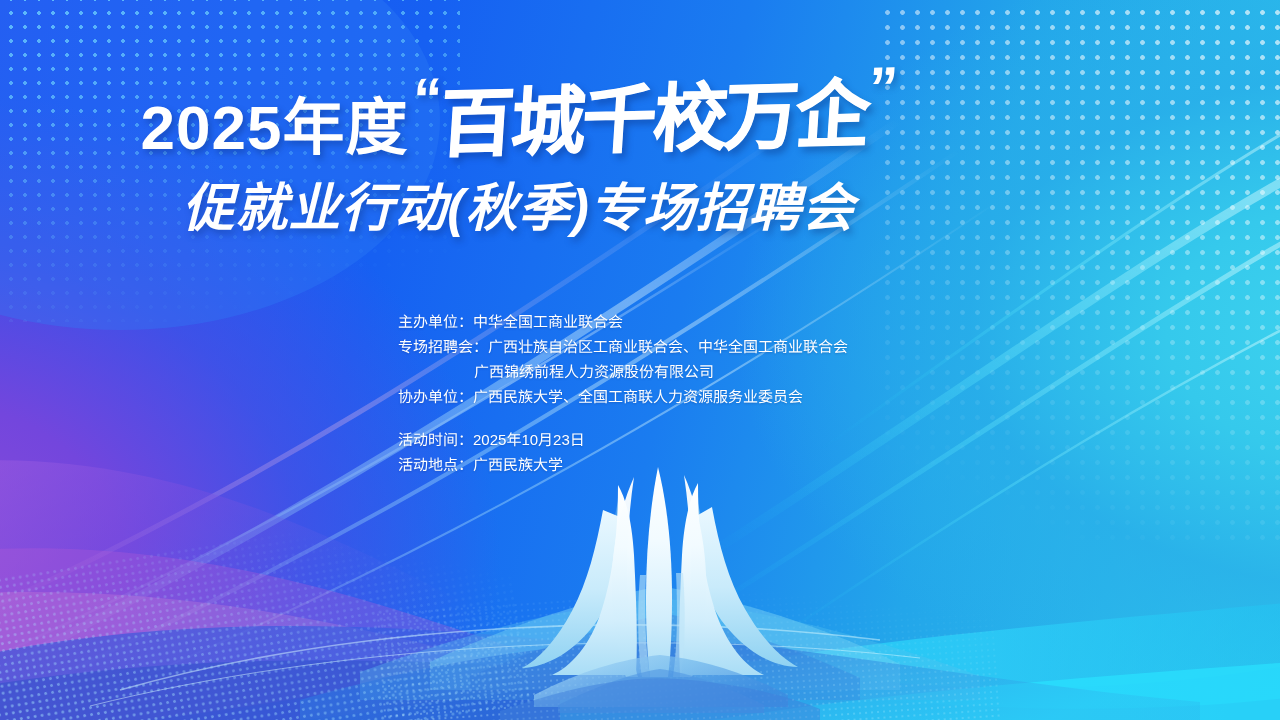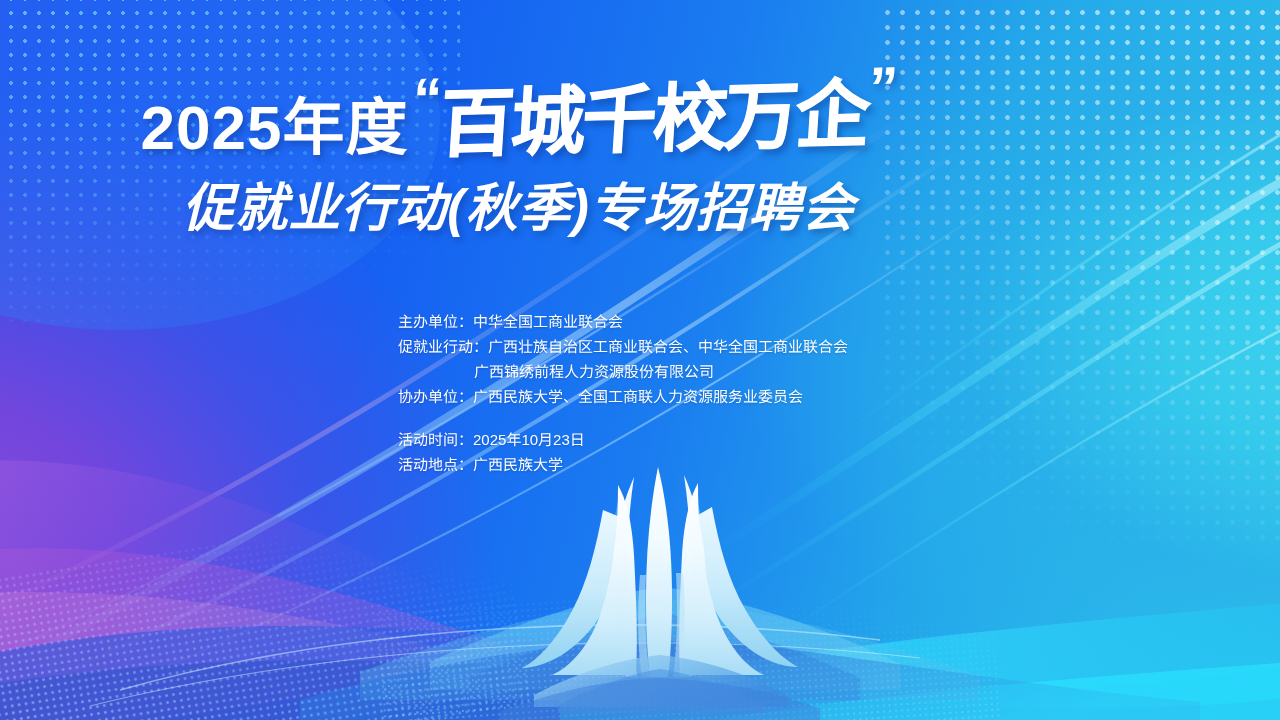--- a/index.html
+++ b/index.html
@@ -255,21 +255,21 @@
       </span>
     </div>
     <div class="subtitle">促就业行动(秋季)专场招聘会</div>
   </div>
 
   <div class="info">
     <div class="row">
       <span class="lbl">主办单位：</span><span>中华全国工商业联合会</span>
     </div>
     <div class="row">
-      <span class="lbl">促就业行动：</span><span>广西壮族自治区工商业联合会、中华全国工商业联合会</span>
+      <span class="lbl">专场招聘会：</span><span>广西壮族自治区工商业联合会、中华全国工商业联合会</span>
     </div>
     <div class="row indent">
       <span>广西锦绣前程人力资源股份有限公司</span>
     </div>
     <div class="row">
       <span class="lbl">协办单位：</span><span>广西民族大学、全国工商联人力资源服务业委员会</span>
     </div>
     <div class="gap"></div>
     <div class="row">
       <span class="lbl">活动时间：</span><span>2025年10月23日</span>

